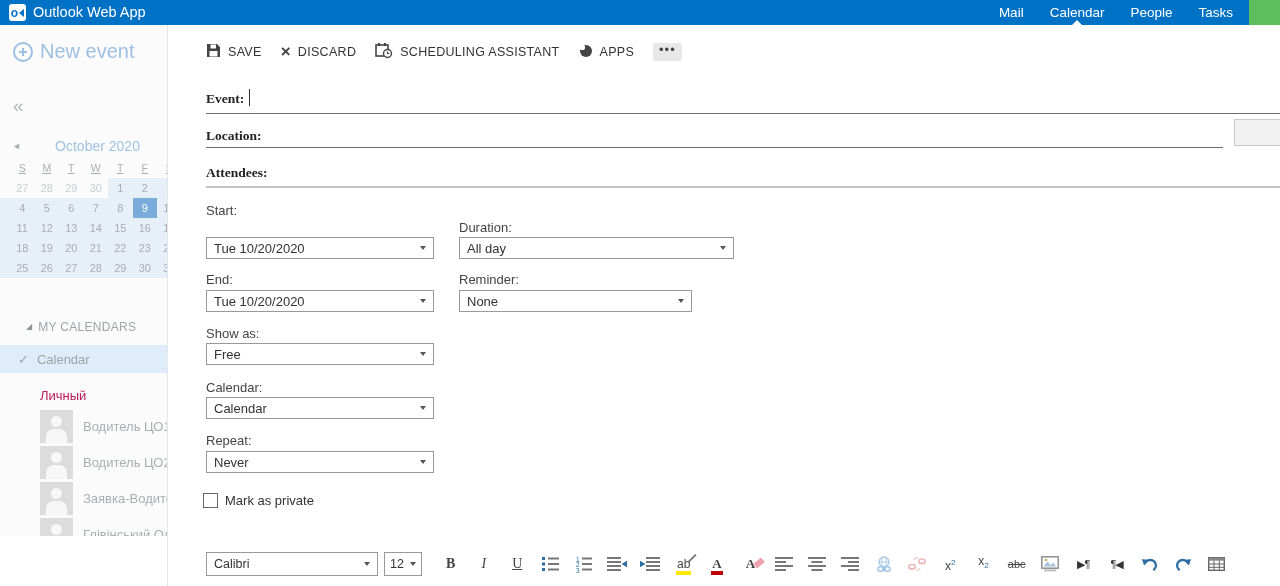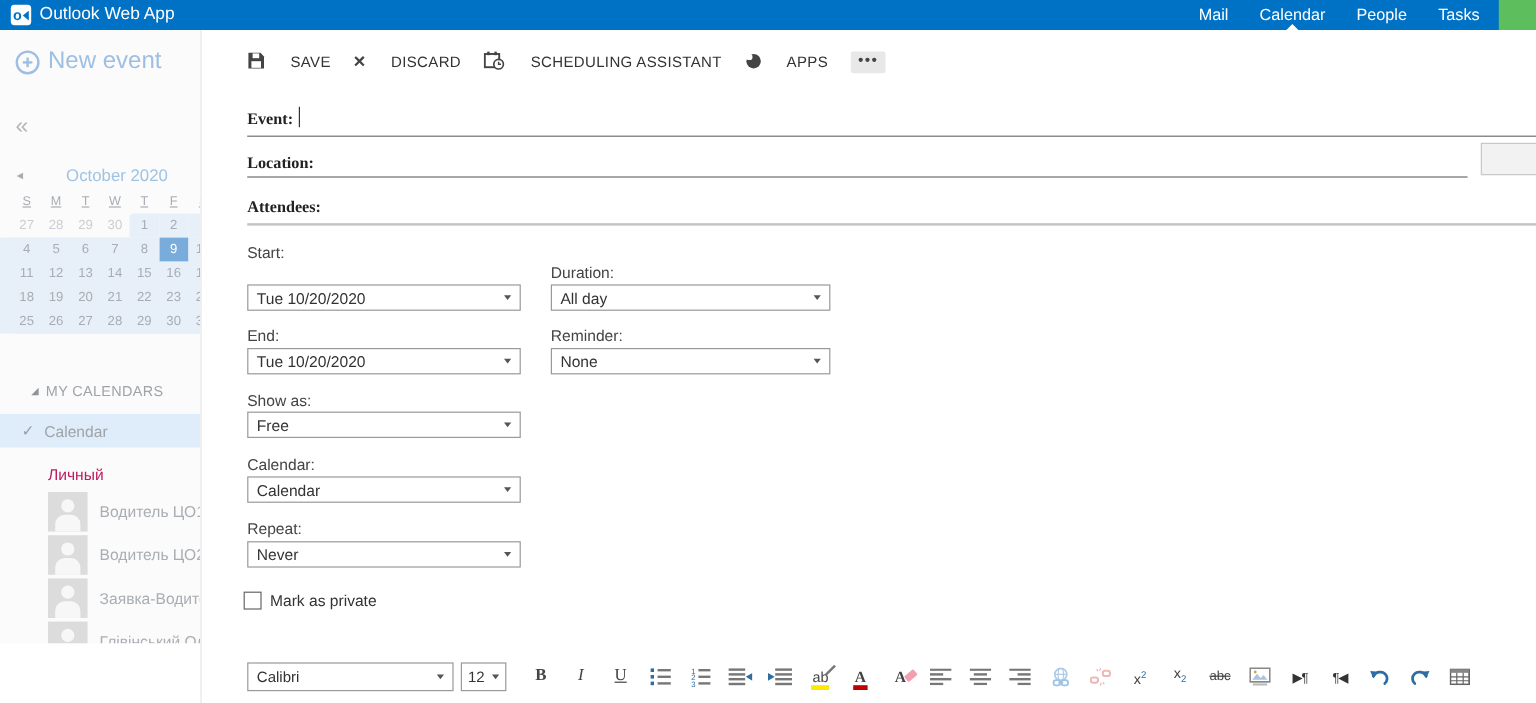--- a/index.html
+++ b/index.html
@@ -59,21 +59,21 @@
                     background:#F7F7F7; border-radius:50%; }
   .avatar::after { content:''; position:absolute; left:6px; top:19px; width:21px; height:16px;
                    background:#F7F7F7; border-radius:8px 8px 0 0; }
   .person-row .lbl { margin-left:10px; color:#A9AEB4; font-size:13px; white-space:nowrap; overflow:hidden; }
 
   
   .main { position:absolute; left:167px; top:25px; width:1113px; height:561px; background:#fff;
           border-left:1px solid #E6E6E6; overflow:hidden; }
 
   .action-bar { position:absolute; left:38px; top:15px; display:flex; align-items:center; gap:19px; }
-  .act-btn { display:flex; align-items:center; gap:21px; cursor:pointer; color:#333; font-size:12.5px;
+  .act-btn { display:flex; align-items:center; gap:7px; cursor:pointer; color:#333; font-size:12.5px;
              letter-spacing:.3px; height:24px; }
   .act-btn .x-glyph { font-size:17px; font-weight:bold; color:#444; line-height:14px; }
   .act-more { background:#E8E8E8; border-radius:2px; padding:0 6px; height:18px; line-height:14px;
               color:#444; font-size:13px; letter-spacing:1px; cursor:pointer; }
 
   .blabel { position:absolute; font-weight:bold; font-size:13.5px; color:#222;font-family:Liberation Serif, serif; }
   .flabel { position:absolute; font-size:13px; color:#444; }
   .uline  { position:absolute; height:1px; background:#6F6F6F; }
   .uline.light { height:2px; background:#C3C3C3; }
   .cursor-bar { position:absolute; width:1px; height:17px; background:#333; }
@@ -262,21 +262,21 @@
     <div class="blabel" style="left:38px; top:140px;">Attendees:</div>
     <div class="field-click" style="left:120px; top:136px; width:990px;"></div>
     <div class="uline light" style="left:38px; top:161px; width:1075px;"></div>
 
     <div class="flabel" style="left:38px; top:178px;">Start:</div>
     <div class="sel" style="left:38px; top:212px; width:228px;">
       <span>Tue 10/20/2020</span>
         <span class="dd-arrow"></span>
     </div>
     <div class="flabel" style="left:291px; top:195px;">Duration:</div>
-    <div class="sel" style="left:291px; top:212px; width:233px;">
+    <div class="sel" style="left:291px; top:212px; width:275px;">
       <span>All day</span>
         <span class="dd-arrow"></span>
     </div>
 
     <div class="flabel" style="left:38px; top:247px;">End:</div>
     <div class="sel" style="left:38px; top:265px; width:228px;">
       <span>Tue 10/20/2020</span>
         <span class="dd-arrow"></span>
     </div>
     <div class="flabel" style="left:291px; top:247px;">Reminder:</div>

